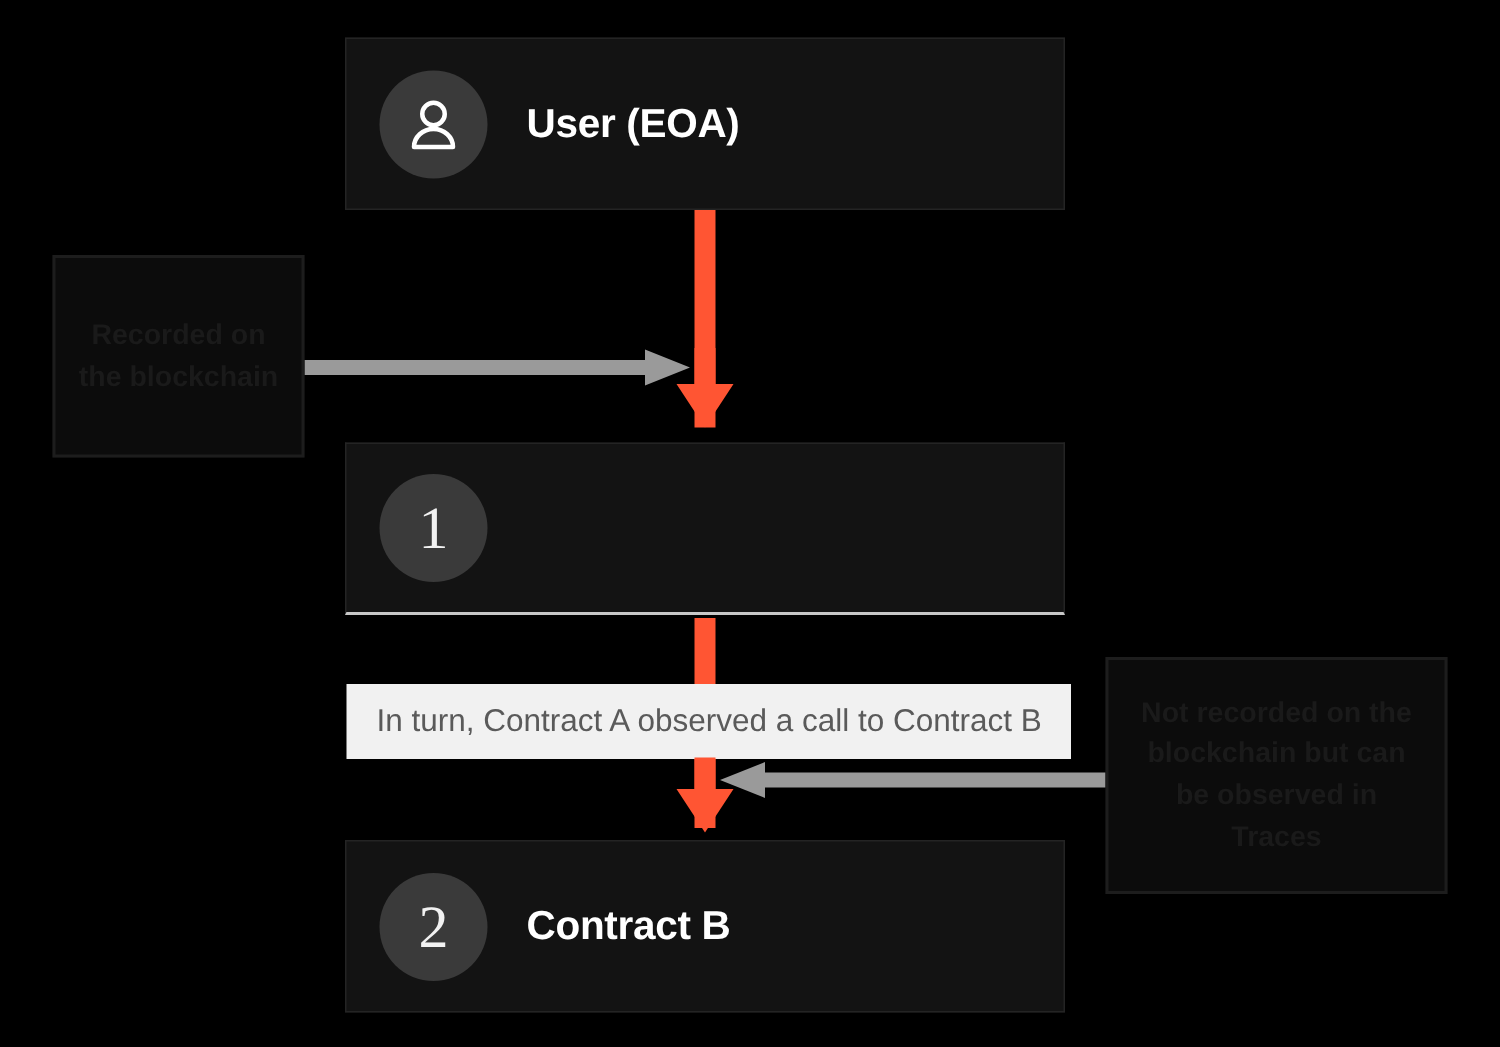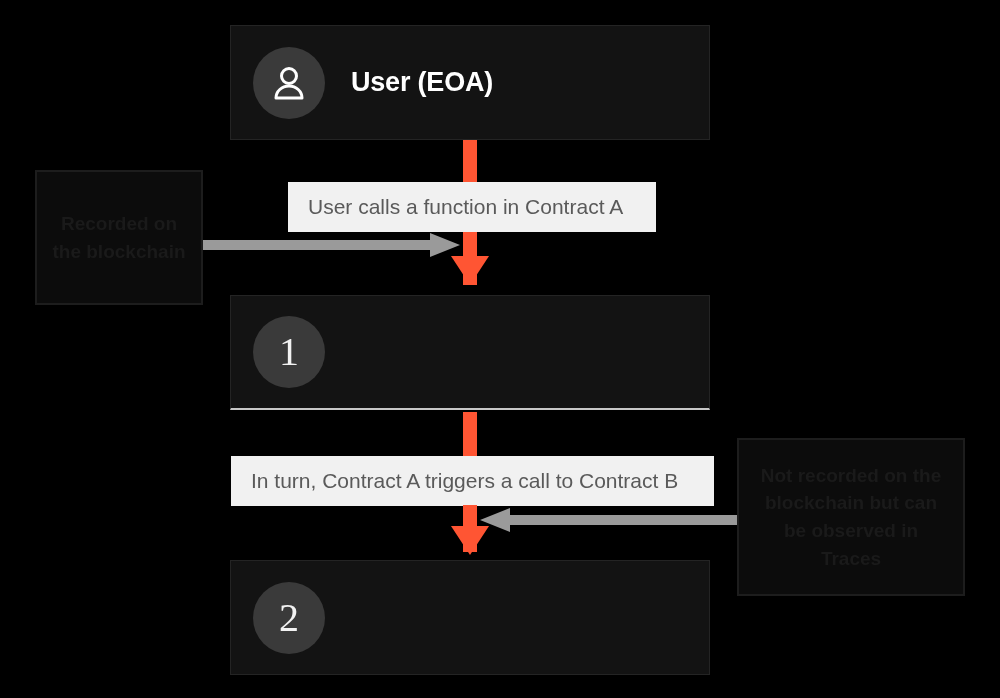--- a/index.html
+++ b/index.html
@@ -145,24 +145,24 @@
   <div class="node has-rule" id="node-contract-a">
     <div class="node-badge">
       <span class="num">1</span>
     </div>
   </div>
 
   <div class="node" id="node-contract-b">
     <div class="node-badge">
       <span class="num">2</span>
     </div>
+    <div class="node-label">Contract B</div>
   </div>
 
-  <div class="caption" id="caption-1">User calls a function in Contract A</div>
-  <div class="caption" id="caption-2">In turn, Contract A triggers a call to Contract B</div>
+  <div class="caption" id="caption-2">In turn, Contract A observed a call to Contract B</div>
 
   <svg class="connector front" viewBox="0 0 1000 698">
 
     <rect x="463" y="232" width="14" height="32" fill="#ff5533"></rect>
     <path d="M451 256 L489 256 L470 285 Z" fill="#ff5533"></path>
 
     <rect x="463" y="505" width="14" height="28" fill="#ff5533"></rect>
     <path d="M451 526 L489 526 L470 555 Z" fill="#ff5533"></path>
   </svg>
 

